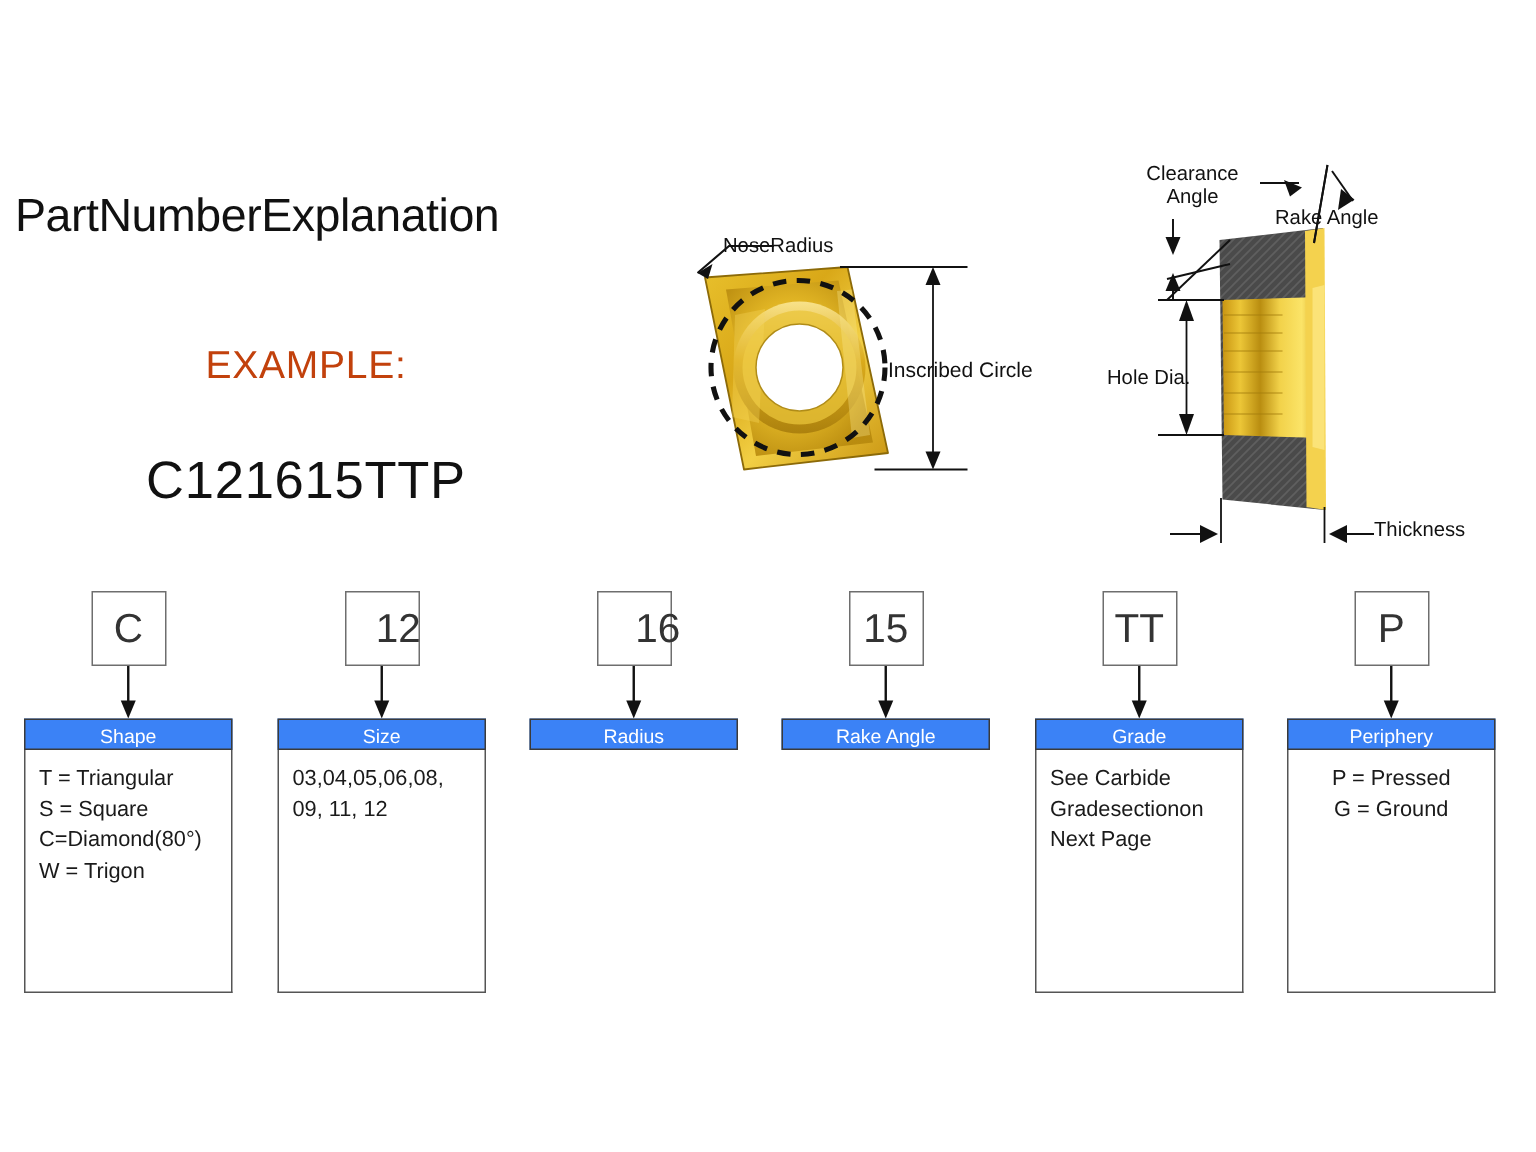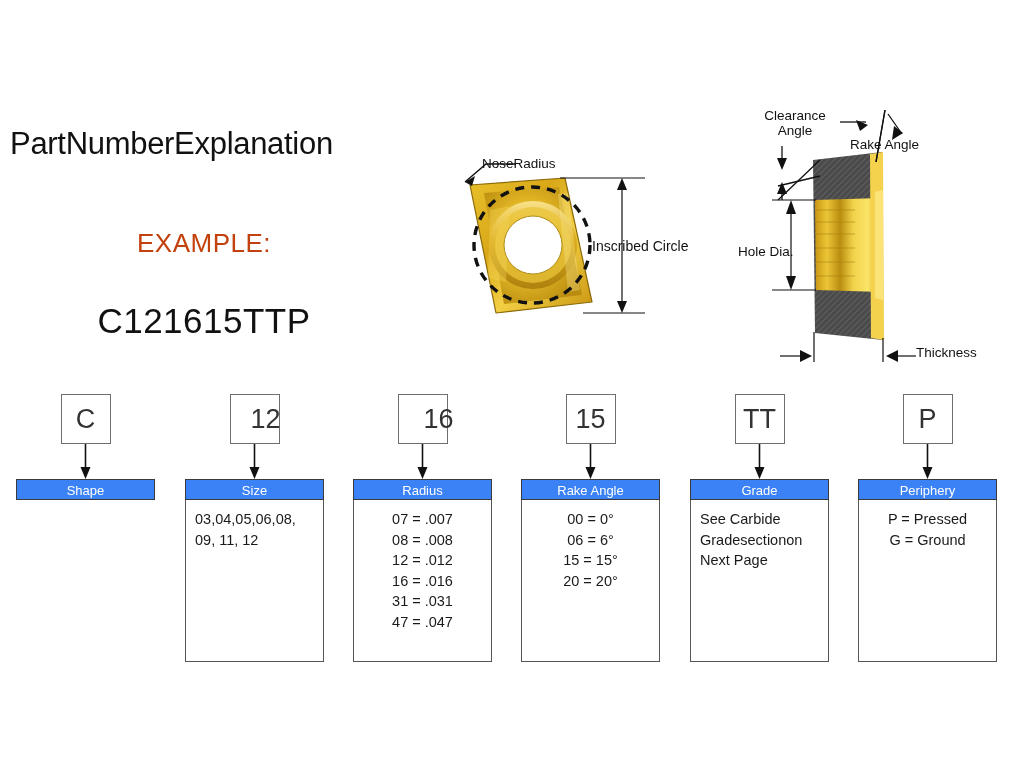--- a/index.html
+++ b/index.html
@@ -209,62 +209,54 @@
   </div>
 
   <div id="columns-root">
       <div class="chip" style="left: 60.5px;">C</div>
       <div class="arrow" style="left: 80px;"><svg width="11" height="36" viewBox="0 0 11 36">
           <line x1="5.5" y1="0" x2="5.5" y2="26" stroke="#111" stroke-width="1.6"></line>
           <polygon points="5.5,35 0.5,23 10.5,23" fill="#111"></polygon>
         </svg></div>
       <div class="col" style="left: 16px;">
         <div class="col-head">Shape</div>
+        <div class="col-body left">
+          <div class="line">T = Triangular</div>
+          <div class="line">S = Square</div>
+          <div class="line">C=Diamond(80°)</div>
+          <div class="line">W = Trigon</div>
+        </div>
       </div>
       <div class="chip" style="left: 229.5px; padding-left: 20px;">12</div>
       <div class="arrow" style="left: 249px;"><svg width="11" height="36" viewBox="0 0 11 36">
           <line x1="5.5" y1="0" x2="5.5" y2="26" stroke="#111" stroke-width="1.6"></line>
           <polygon points="5.5,35 0.5,23 10.5,23" fill="#111"></polygon>
         </svg></div>
       <div class="col" style="left: 185px;">
         <div class="col-head">Size</div>
         <div class="col-body left">
           <div class="line">03,04,05,06,08,</div>
           <div class="line">09, 11, 12</div>
         </div>
       </div>
       <div class="chip" style="left: 397.5px; padding-left: 25px;">16</div>
       <div class="arrow" style="left: 417px;"><svg width="11" height="36" viewBox="0 0 11 36">
           <line x1="5.5" y1="0" x2="5.5" y2="26" stroke="#111" stroke-width="1.6"></line>
           <polygon points="5.5,35 0.5,23 10.5,23" fill="#111"></polygon>
         </svg></div>
       <div class="col" style="left: 353px;">
         <div class="col-head">Radius</div>
-        <div class="col-body center">
-          <div class="line">07 = .007</div>
-          <div class="line">08 = .008</div>
-          <div class="line">12 = .012</div>
-          <div class="line">16 = .016</div>
-          <div class="line">31 = .031</div>
-          <div class="line">47 = .047</div>
-        </div>
       </div>
       <div class="chip" style="left: 565.5px;">15</div>
       <div class="arrow" style="left: 585px;"><svg width="11" height="36" viewBox="0 0 11 36">
           <line x1="5.5" y1="0" x2="5.5" y2="26" stroke="#111" stroke-width="1.6"></line>
           <polygon points="5.5,35 0.5,23 10.5,23" fill="#111"></polygon>
         </svg></div>
       <div class="col" style="left: 521px;">
         <div class="col-head">Rake Angle</div>
-        <div class="col-body center">
-          <div class="line">00 = 0°</div>
-          <div class="line">06 = 6°</div>
-          <div class="line">15 = 15°</div>
-          <div class="line">20 = 20°</div>
-        </div>
       </div>
       <div class="chip" style="left: 734.5px;">TT</div>
       <div class="arrow" style="left: 754px;"><svg width="11" height="36" viewBox="0 0 11 36">
           <line x1="5.5" y1="0" x2="5.5" y2="26" stroke="#111" stroke-width="1.6"></line>
           <polygon points="5.5,35 0.5,23 10.5,23" fill="#111"></polygon>
         </svg></div>
       <div class="col" style="left: 690px;">
         <div class="col-head">Grade</div>
         <div class="col-body left">
           <div class="line">See Carbide</div>

